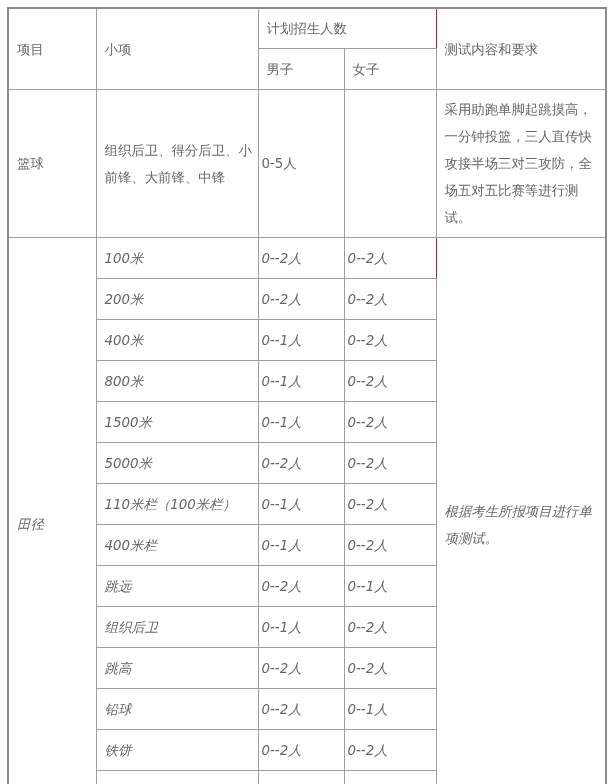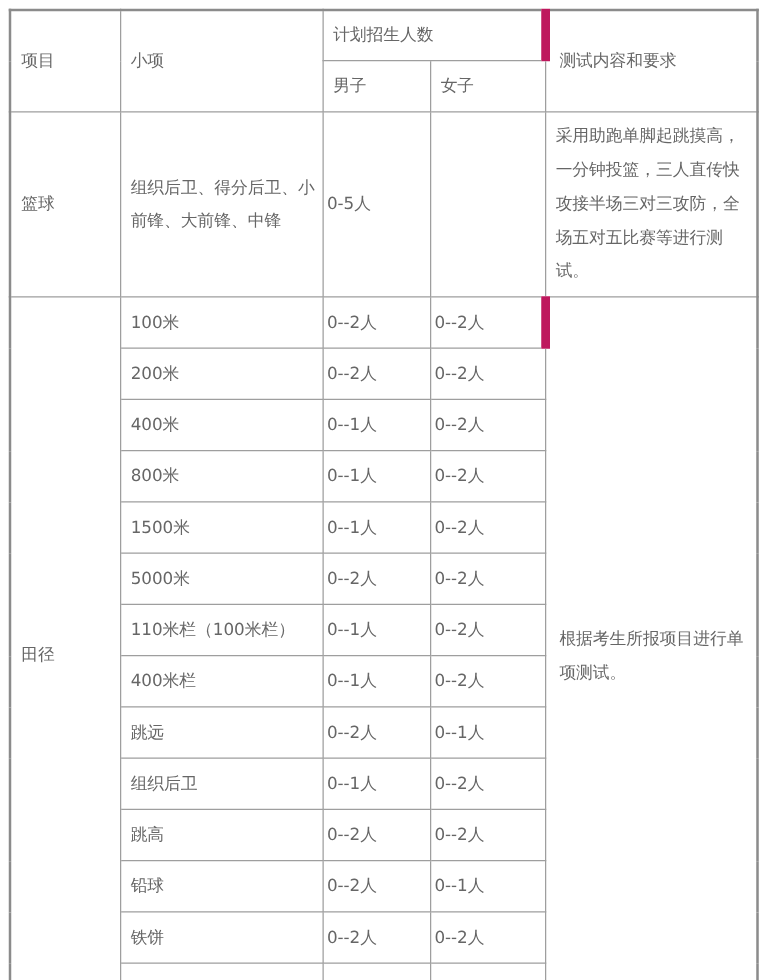--- a/index.html
+++ b/index.html
@@ -28,22 +28,22 @@
     vertical-align: middle;
     padding: 6px 2px 6px 8px;
     font-weight: 400;
     overflow: hidden;
     word-break: break-all;
   }
   td.count { padding-left: 3px; }
   tr.hrow1 td { height: 26px; }
   tr.hrow2 td { height: 28px; margin-left: 36px; }
   tr.basketball-row td { height: 108px; }
-  tr.track-row td { height: 28px; }
-  td.dark-right { border-right: 7px solid #be185d; margin-left: 24px; }
+  tr.track-row td { height: 28px; font-style: italic; }
+  td.dark-right { border-right: 1px solid #be185d; margin-left: 24px; }
 </style>
 </head>
 <body>
 
 <div class="page">
   <table class="recruit">
     <colgroup>
       <col style="width:88px">
       <col style="width:162px">
       <col style="width:86px">

